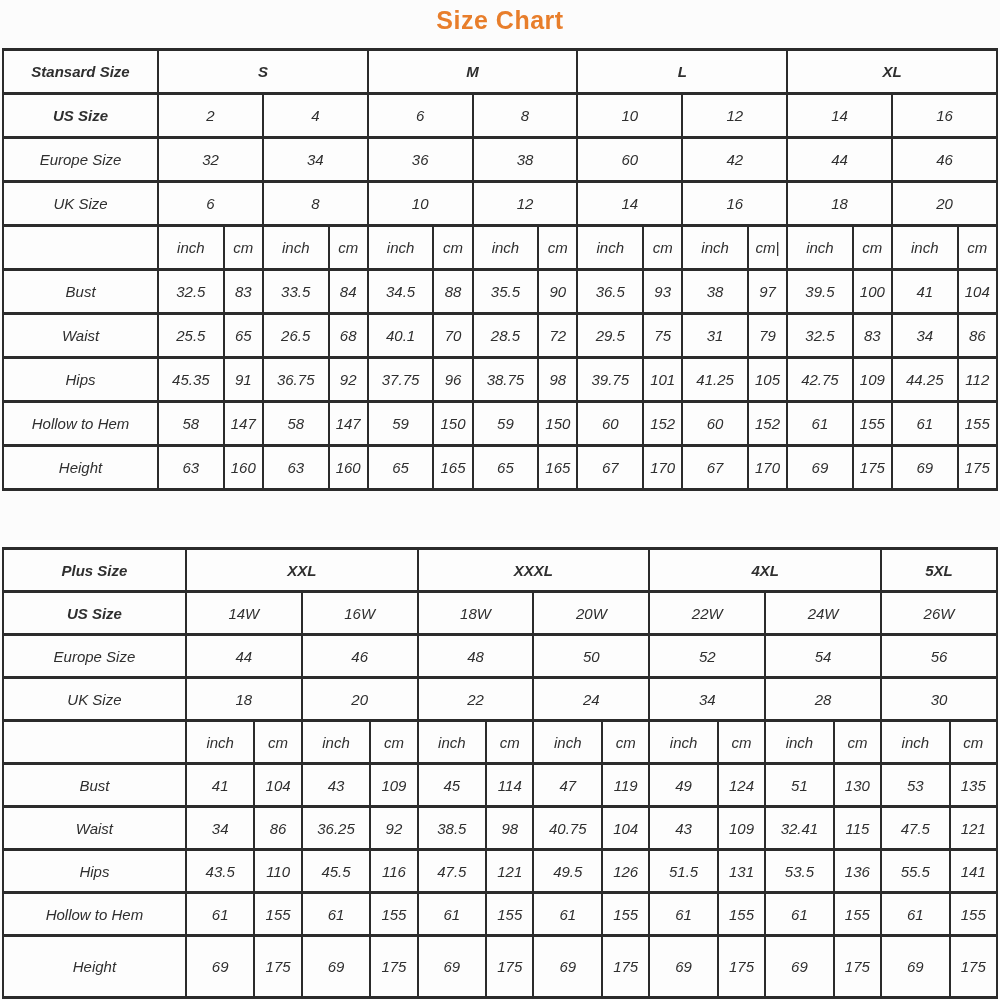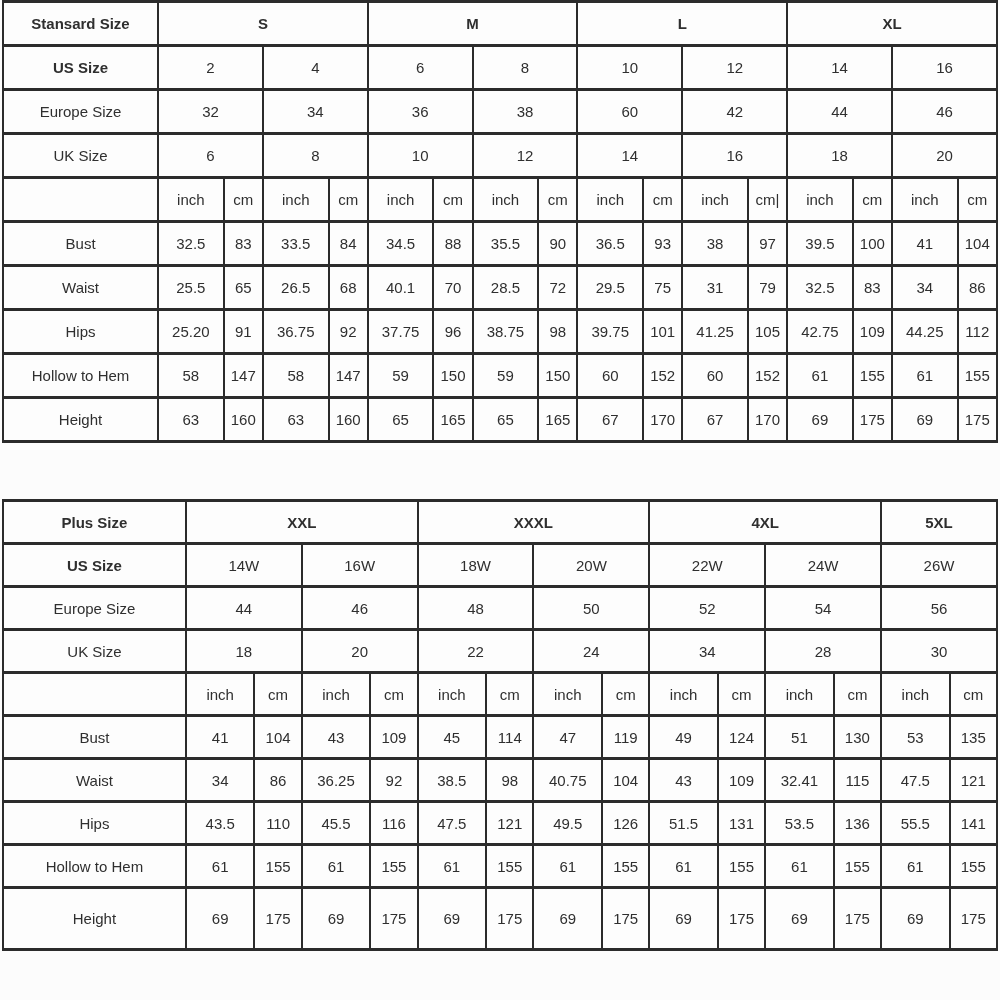--- a/index.html
+++ b/index.html
@@ -20,20 +20,21 @@
     font-size: 25px;
     font-weight: bold;
     letter-spacing: 0.5px;
   }
   table.size-table {
     border-collapse: collapse;
     table-layout: fixed;
     width: 996px;
     margin-left: 2px;
     background: #fdfdfd;
+    font-style: italic;
   }
   table.size-table td {
     border: 2px solid #2b2b2b;
     border-top-width: 3px;
     border-bottom-width: 3px;
     text-align: center;
     vertical-align: middle;
     font-size: 15px;
     padding: 0;
     white-space: nowrap;
@@ -44,20 +45,21 @@
   .t2 tr:last-child td { height: 59px; }
   td.b { font-weight: bold; }
   td.units { font-size: 14.5px; }
   td.v-top { vertical-align: top; padding-top: 5px; }
   .gap { height: 56px; }
 </style>
 </head>
 <body>
 
 <div class="page">
+  <h1 class="title" style="color: rgb(232, 126, 43);">Size Chart</h1>
   <table class="size-table t1">
       <colgroup>
         <col style="width: 15.6%;">
         <col style="width: 6.6%;">
         <col style="width: 3.95%;">
         <col style="width: 6.6%;">
         <col style="width: 3.95%;">
         <col style="width: 6.6%;">
         <col style="width: 3.95%;">
         <col style="width: 6.6%;">
@@ -164,21 +166,21 @@
           <td colspan="1">75</td>
           <td colspan="1">31</td>
           <td colspan="1">79</td>
           <td colspan="1">32.5</td>
           <td colspan="1">83</td>
           <td colspan="1">34</td>
           <td colspan="1">86</td>
         </tr>
         <tr>
           <td class="lbl">Hips</td>
-          <td colspan="1">25.20</td>
+          <td colspan="1">45.35</td>
           <td colspan="1">91</td>
           <td colspan="1">36.75</td>
           <td colspan="1">92</td>
           <td colspan="1">37.75</td>
           <td colspan="1">96</td>
           <td colspan="1">38.75</td>
           <td colspan="1">98</td>
           <td colspan="1">39.75</td>
           <td colspan="1">101</td>
           <td colspan="1">41.25</td>

